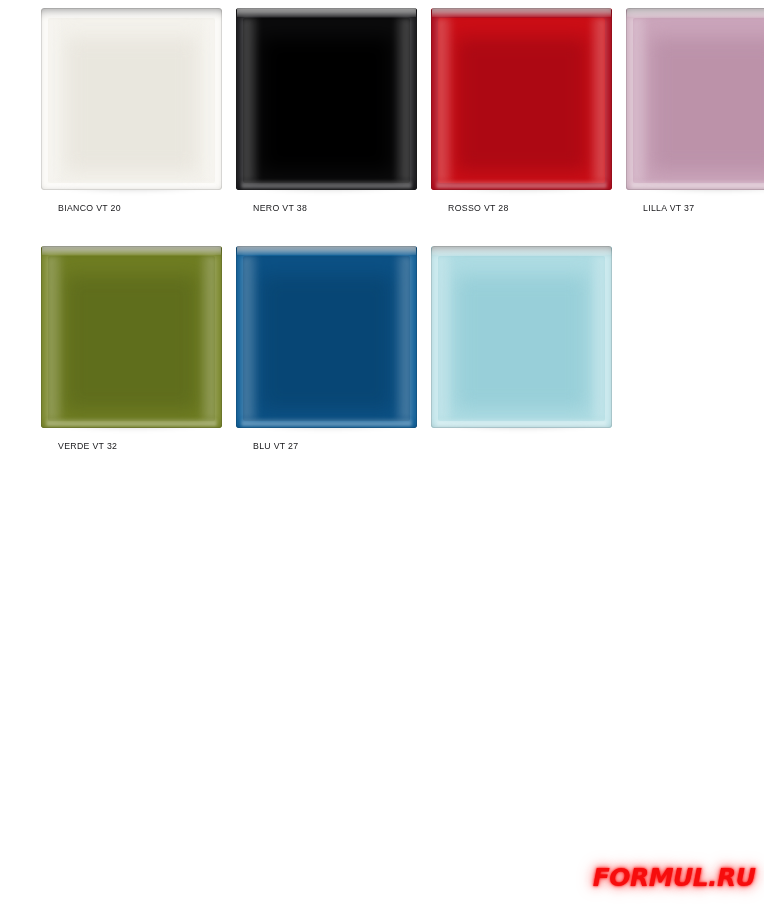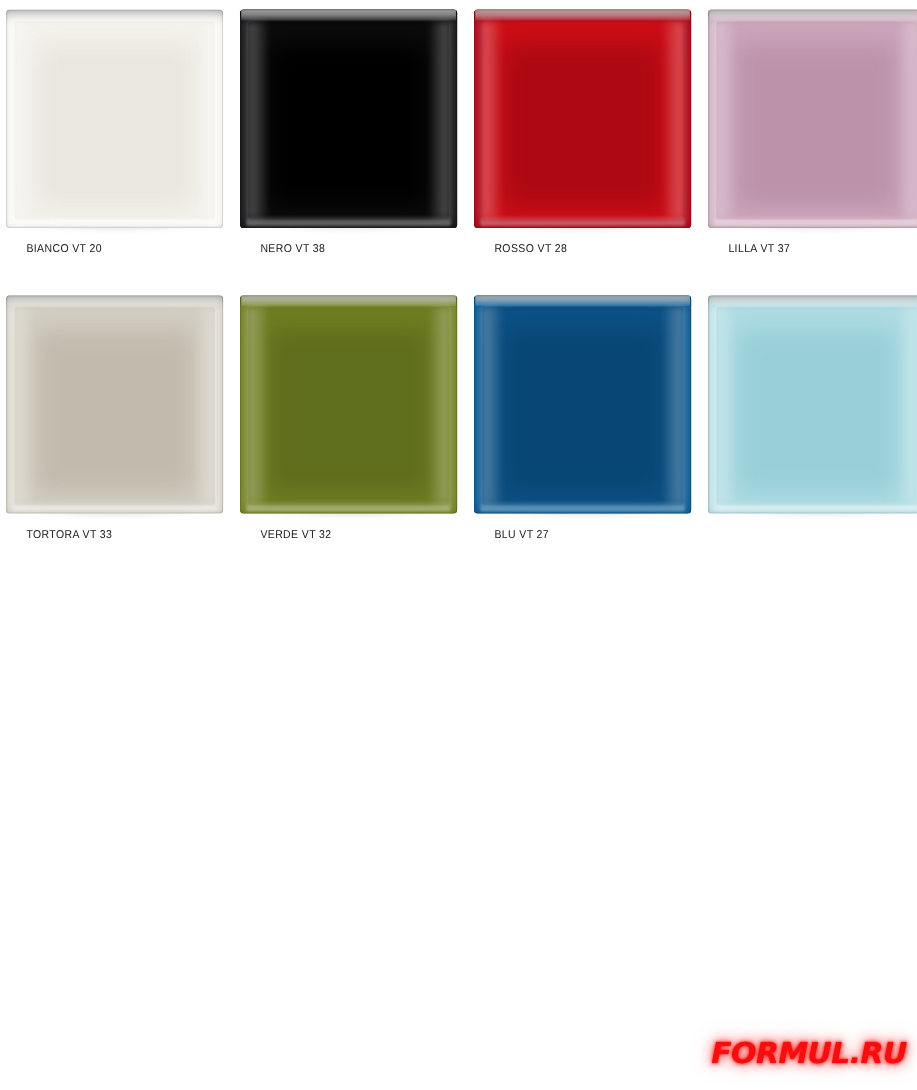--- a/index.html
+++ b/index.html
@@ -33,20 +33,21 @@
     grid-template-columns: repeat(4, 195px);
     grid-auto-rows: 238px;
     column-gap: 0;
     row-gap: 0;
   }
 
   .swatch-cell {
     position: relative;
     width: 195px;
     height: 238px;
+    margin-left: 36px;
   }
 
   
   .tile-wrap {
     position: absolute;
     left: 5px;
     top: 8px;
     width: 181px;
     height: 182px;
   }
@@ -275,37 +276,20 @@
             <div class="top-strip"></div>
             <div class="inner-shade"></div>
             <div class="outline"></div>
           </div>
         </div>
         <div class="swatch-label">LILLA VT 37</div>
       </div>
       <div class="swatch-cell">
         <div class="tile-wrap">
           <div class="tile-shadow"></div>
-          <div class="tile" style="--base: #d3cec3; --rim: #e2ded6; --core: #bdb6a8; --core-op: 0.8;">
-            <div class="rim"></div>
-            <div class="field"></div>
-            <div class="core"></div>
-            <div class="gloss-l"></div>
-            <div class="gloss-r"></div>
-            <div class="bottom-lip"></div>
-            <div class="top-strip"></div>
-            <div class="inner-shade"></div>
-            <div class="outline"></div>
-          </div>
-        </div>
-        <div class="swatch-label">TORTORA VT 33</div>
-      </div>
-      <div class="swatch-cell">
-        <div class="tile-wrap">
-          <div class="tile-shadow"></div>
           <div class="tile" style="--base: #6f7d22; --rim: #7d8a30; --core: #5d6b1c; --core-op: 0.85;">
             <div class="rim"></div>
             <div class="field"></div>
             <div class="core"></div>
             <div class="gloss-l"></div>
             <div class="gloss-r"></div>
             <div class="bottom-lip"></div>
             <div class="top-strip"></div>
             <div class="inner-shade"></div>
             <div class="outline"></div>

